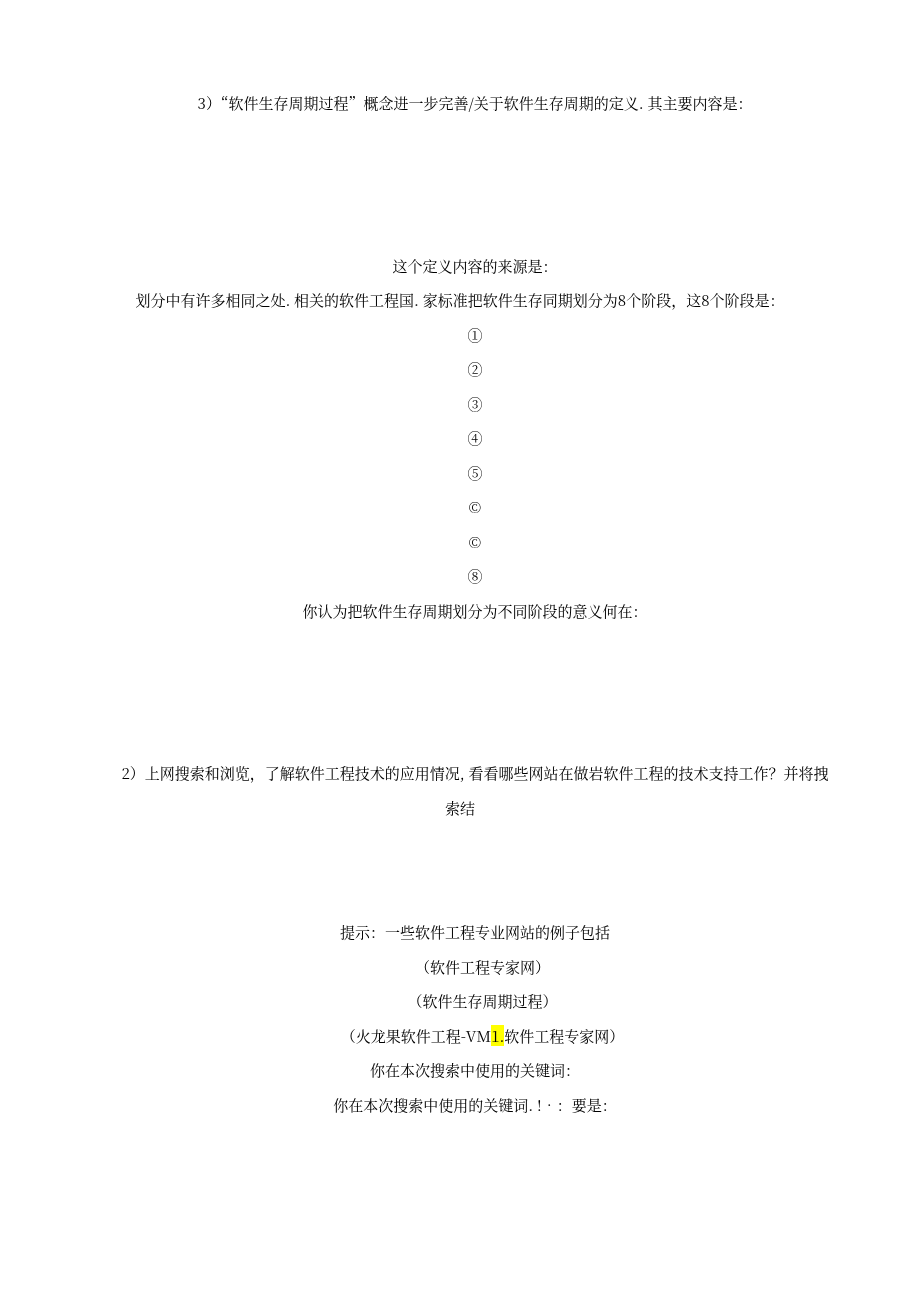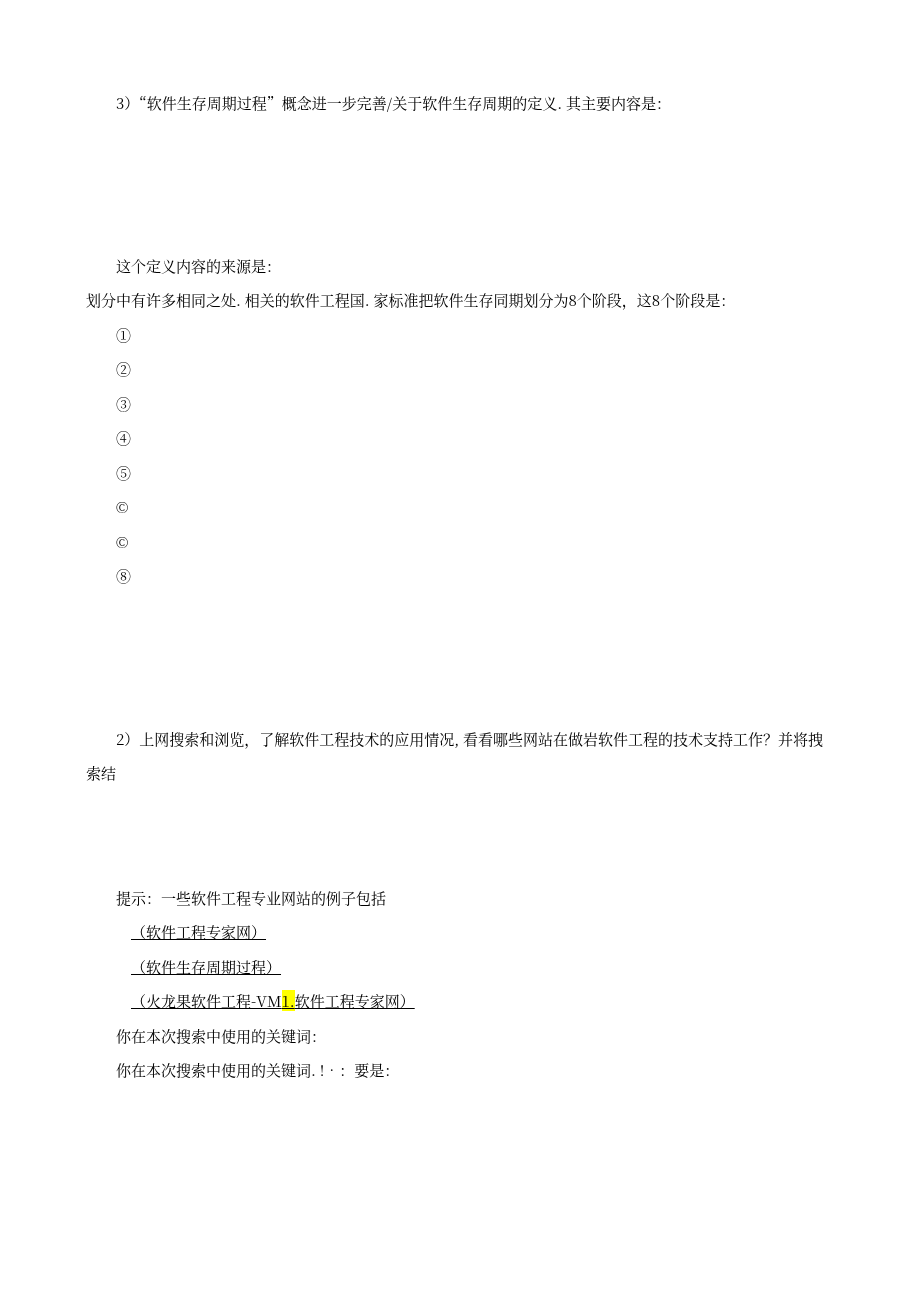--- a/index.html
+++ b/index.html
@@ -16,33 +16,33 @@
     font-family: "Songti SC", "SimSun", "Noto Serif CJK SC", serif;
     font-size: 15px;
     color: #000000;
     line-height: 2.3;
   }
   .indent1 {
     text-indent: 2em;
   }
   .indent2 {
     text-indent: 3em;
-    text-decoration: underline;
   }
   .gap-large {
     height: 128px;
   }
   .gap-medium2 {
     height: 90px;
   }
   .highlight {
     background: #ffff00;
   }
   p {
     margin: 0;
+    text-align: center;
   }
 </style>
 </head>
 <body>
 
 <div class="page">
 
   <p class="indent1">3）“软件生存周期过程”概念进一步完善/关于软件生存周期的定义. 其主要内容是：</p>
 
   <div class="gap-large"></div>
@@ -53,20 +53,21 @@
 
   <p class="indent1">①</p>
   <p class="indent1">②</p>
   <p class="indent1">③</p>
   <p class="indent1">④</p>
   <p class="indent1">⑤</p>
   <p class="indent1">©</p>
   <p class="indent1">©</p>
   <p class="indent1">⑧</p>
 
+  <p class="indent1">你认为把软件生存周期划分为不同阶段的意义何在：</p>
 
   <div class="gap-large"></div>
 
   <p class="indent1">2）上网搜索和浏览，了解软件工程技术的应用情况, 看看哪些网站在做岩软件工程的技术支持工作？并将拽索结</p>
 
   <div class="gap-medium2"></div>
 
   <p class="indent1">提示：一些软件工程专业网站的例子包括</p>
 
   <p class="indent2">（软件工程专家网）</p>

